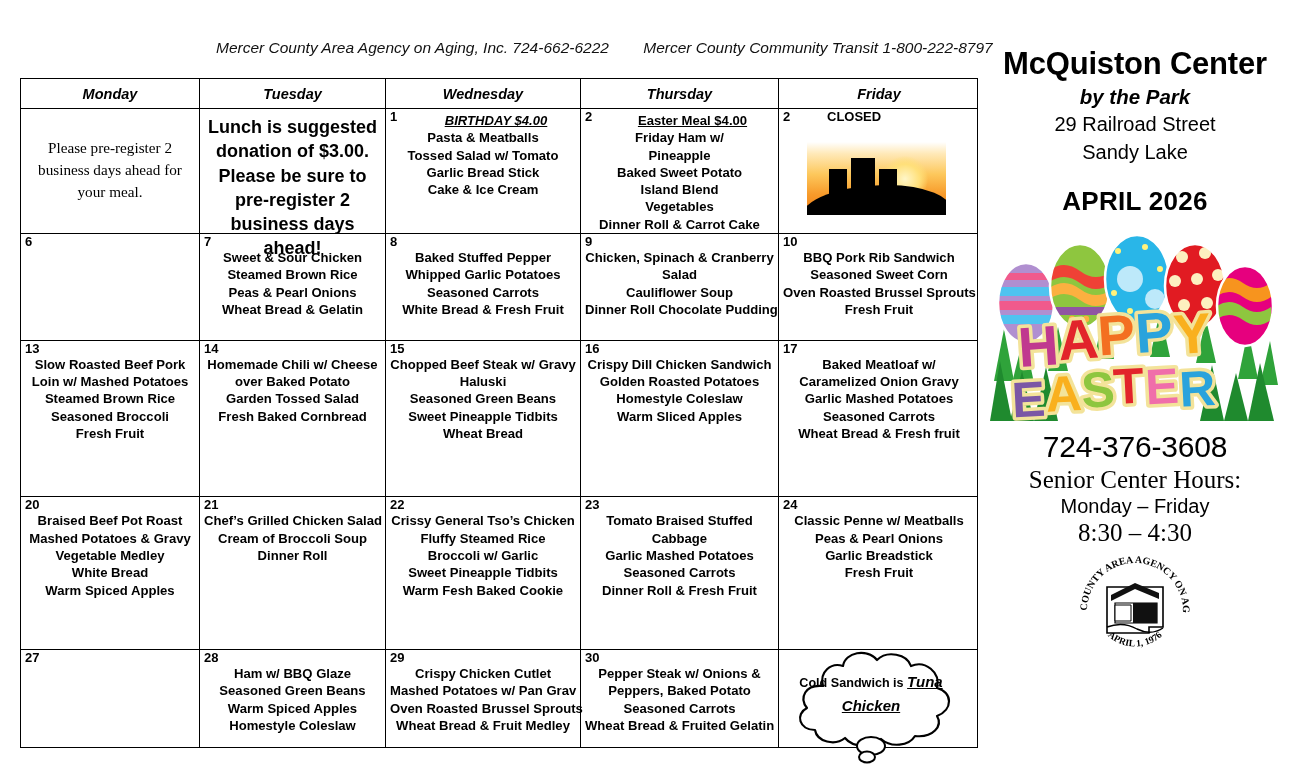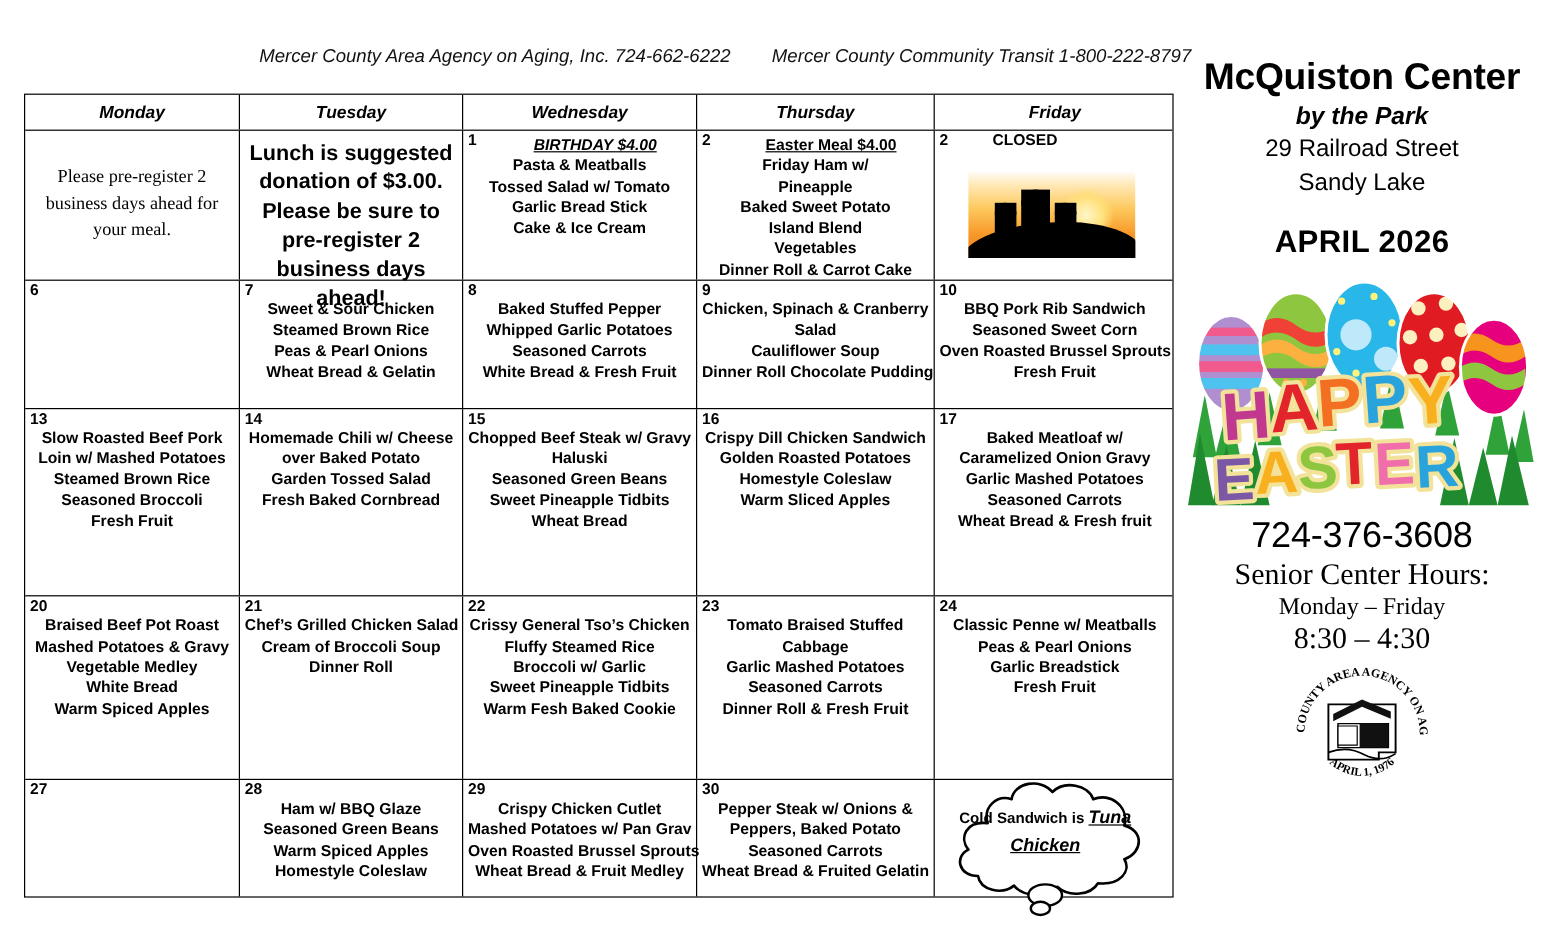--- a/index.html
+++ b/index.html
@@ -209,21 +209,21 @@
     margin-top: 20px; letter-spacing: 0.3px;
   }
   .phone {
     font-size: 30px; margin-top: 4px; letter-spacing: -0.2px;
   }
   .hours-title {
     font-family: "Liberation Serif", serif;
     font-size: 25px; margin-top: 2px;
   }
   .hours-days {
-    font-family: Liberation Serif, serif;
+    font-family: Liberation Sans, sans-serif;
     font-size: 20px; margin-top: 1px;
   }
   .hours-time {
     font-family: "Liberation Serif", serif;
     font-size: 25px; margin-top: 1px;
   }
   .easter-art {
     width: 290px; height: 195px;
     margin: 14px auto 0 auto;
     position: relative;

